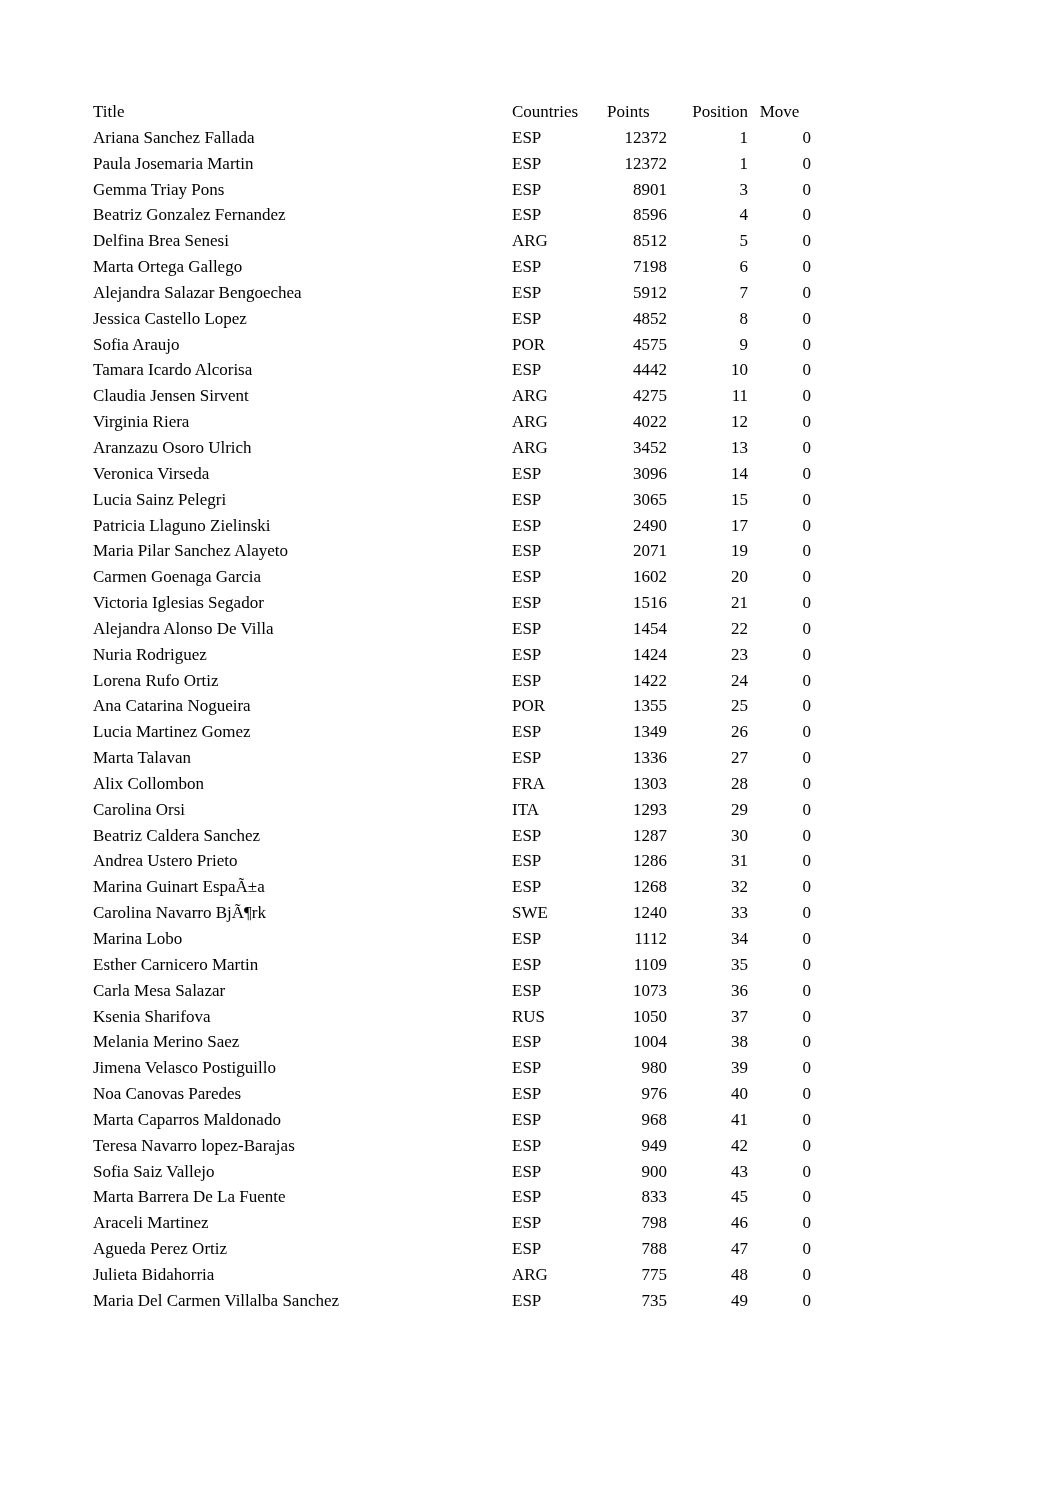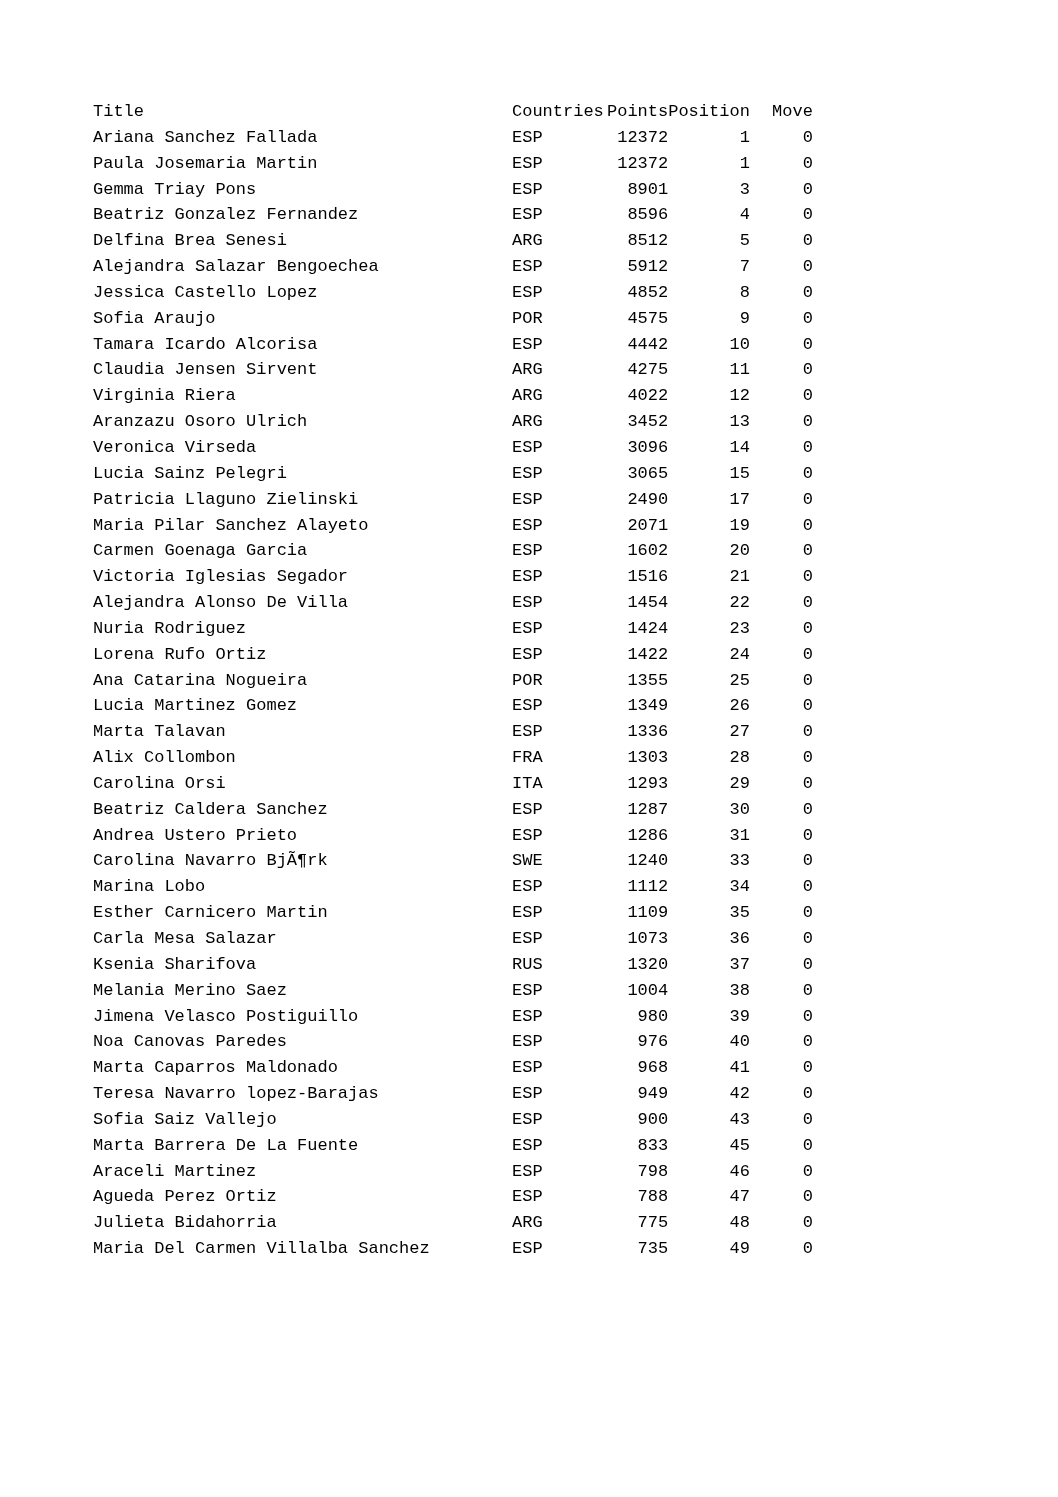--- a/index.html
+++ b/index.html
@@ -15,42 +15,42 @@
     height: 1497px;
     background: #ffffff;
     overflow: hidden;
   }
   table.ranking {
     position: absolute;
     left: 93px;
     top: 99px;
     border-collapse: collapse;
     table-layout: fixed;
-    font-family: Liberation Mono, monospace;
+    font-family: Liberation Serif, serif;
     font-size: 17px;
     color: #000000;
   }
   table.ranking th, table.ranking td {
     padding: 0;
     height: 25.85px;
     font-weight: 400;
     white-space: nowrap;
     overflow: hidden;
     vertical-align: middle;
     line-height: 25.85px;
   }
   col.w-title    { width: 419px; }
   col.w-country  { width: 95px;  }
   col.w-points   { width: 60px;  }
   col.w-position { width: 81px;  }
   col.w-move     { width: 63px;  }
   .al { text-align: left; }
   .ar { text-align: right; }
   th.h-position { padding-left: 6px; text-align: right; }
-  th.h-move     { padding-left: 8px; text-align: right; }
+  th.h-move     { padding-left: 8px; text-align: center; }
 </style>
 </head>
 <body>
 
 <div class="page">
   <table class="ranking">
     <colgroup>
       <col class="w-title">
       <col class="w-country">
       <col class="w-points">
@@ -96,20 +96,27 @@
           <td class="ar">0</td>
         </tr>
         <tr>
           <td class="al">Delfina Brea Senesi</td>
           <td class="al">ARG</td>
           <td class="ar">8512</td>
           <td class="ar">5</td>
           <td class="ar">0</td>
         </tr>
         <tr>
+          <td class="al">Marta Ortega Gallego</td>
+          <td class="al">ESP</td>
+          <td class="ar">7198</td>
+          <td class="ar">6</td>
+          <td class="ar">0</td>
+        </tr>
+        <tr>
           <td class="al">Alejandra Salazar Bengoechea</td>
           <td class="al">ESP</td>
           <td class="ar">5912</td>
           <td class="ar">7</td>
           <td class="ar">0</td>
         </tr>
         <tr>
           <td class="al">Jessica Castello Lopez</td>
           <td class="al">ESP</td>
           <td class="ar">4852</td>
@@ -257,20 +264,27 @@
           <td class="ar">0</td>
         </tr>
         <tr>
           <td class="al">Andrea Ustero Prieto</td>
           <td class="al">ESP</td>
           <td class="ar">1286</td>
           <td class="ar">31</td>
           <td class="ar">0</td>
         </tr>
         <tr>
+          <td class="al">Marina Guinart EspaÃ±a</td>
+          <td class="al">ESP</td>
+          <td class="ar">1268</td>
+          <td class="ar">32</td>
+          <td class="ar">0</td>
+        </tr>
+        <tr>
           <td class="al">Carolina Navarro BjÃ¶rk</td>
           <td class="al">SWE</td>
           <td class="ar">1240</td>
           <td class="ar">33</td>
           <td class="ar">0</td>
         </tr>
         <tr>
           <td class="al">Marina Lobo</td>
           <td class="al">ESP</td>
           <td class="ar">1112</td>
@@ -287,21 +301,21 @@
         <tr>
           <td class="al">Carla Mesa Salazar</td>
           <td class="al">ESP</td>
           <td class="ar">1073</td>
           <td class="ar">36</td>
           <td class="ar">0</td>
         </tr>
         <tr>
           <td class="al">Ksenia Sharifova</td>
           <td class="al">RUS</td>
-          <td class="ar">1320</td>
+          <td class="ar">1050</td>
           <td class="ar">37</td>
           <td class="ar">0</td>
         </tr>
         <tr>
           <td class="al">Melania Merino Saez</td>
           <td class="al">ESP</td>
           <td class="ar">1004</td>
           <td class="ar">38</td>
           <td class="ar">0</td>
         </tr>

